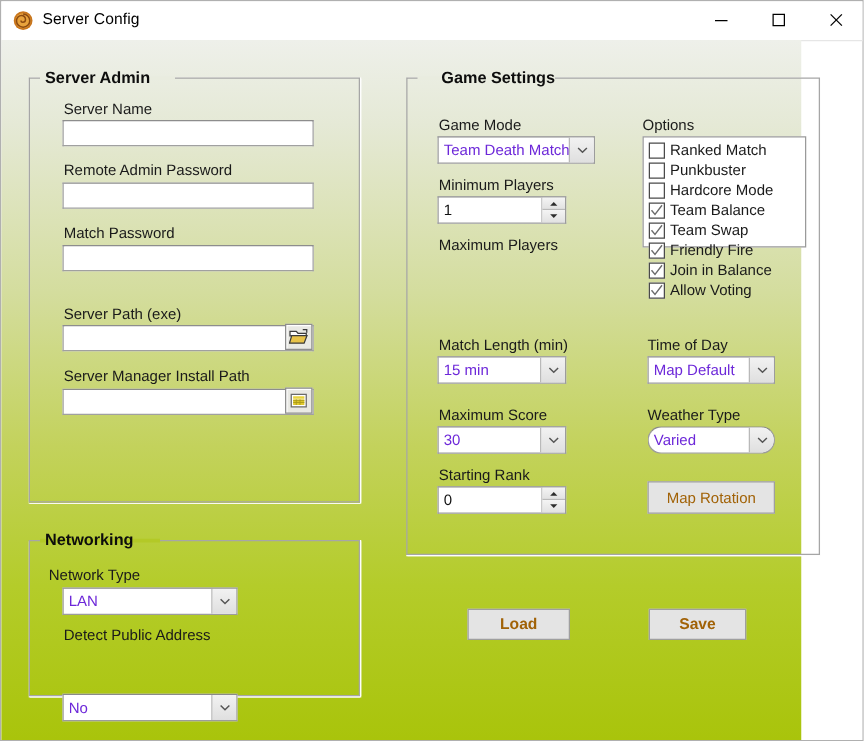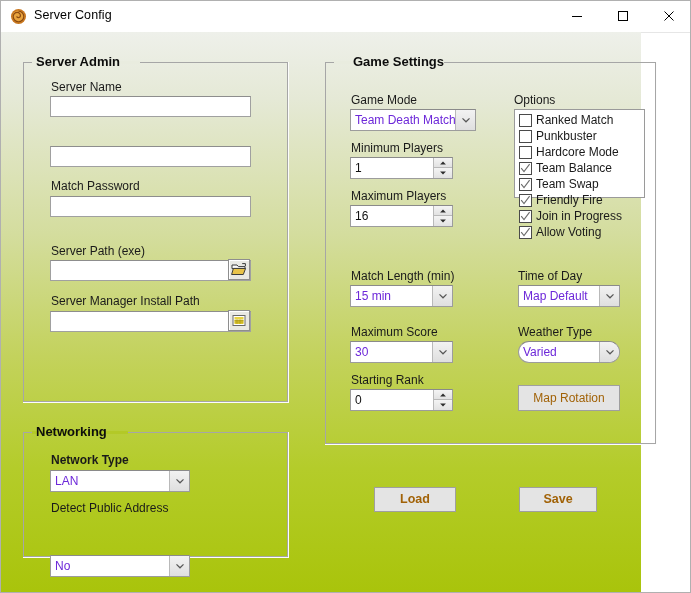--- a/index.html
+++ b/index.html
@@ -277,20 +277,21 @@
 
   <div id="client">
 
     <div class="groupbox" style="left:22px; top:30px; width:265px; height:340px;">
       <span class="gb-title-mask" style="background:#e9ecdf; width:108px; left:8px;"></span>
       <span class="gb-title" style="left:9px; z-index:2;">Server Admin</span>
 
       <span class="lbl" style="left:27px; top:17px;">Server Name</span>
       <div class="tbox" style="left:26px; top:33px; width:201px; height:21px;" placeholder=""></div>
 
+      <span class="lbl" style="left:27px; top:66px;">Remote Admin Password</span>
       <div class="tbox" style="left:26px; top:83px; width:201px; height:21px;" placeholder=""></div>
 
       <span class="lbl" style="left:27px; top:116px;">Match Password</span>
       <div class="tbox" style="left:26px; top:133px; width:201px; height:21px;" placeholder=""></div>
 
       <span class="lbl" style="left:27px; top:181px;">Server Path (exe)</span>
       <div class="tbox" style="left:26px; top:197px; width:201px; height:21px;" placeholder=""></div>
       <div class="browsebtn" style="left:204px; top:196px;">
         <svg width="16" height="15" viewBox="0 0 16 15">
           <path d="M1 3h5l1.4 1.6H14v2H1z" fill="#fdfdfd" stroke="#3b3b3b" stroke-width="1"></path>
@@ -308,21 +309,21 @@
           <rect x="3.5" y="6.5" width="9" height="4.5" fill="#e0c92e"></rect>
           <path d="M3.5 7.5h9M3.5 9h9M6 6.5v4.5M9 6.5v4.5" stroke="#a99a1a" stroke-width=".7"></path>
         </svg>
       </div>
     </div>
 
     <div class="groupbox" style="left:22px; top:400px; width:265px; height:125px;">
       <span class="gb-title-mask" style="background:#b3c927; width:96px; left:8px;"></span>
       <span class="gb-title" style="left:9px; z-index:2;">Networking</span>
 
-      <span class="lbl" style="left:27px; top:20px;font-weight:bold;">Network Type</span>
+      <span class="lbl" style="left:15px; top:20px;">Network Type</span>
       <div class="combo" style="left:26px; top:37px; width:140px;">
         <span class="cval">LAN</span>
         <span class="carrow">
           <svg width="9" height="6" viewBox="0 0 9 6">
               <path d="M1 1.4 4.5 4.8 8 1.4" fill="none" stroke="#555" stroke-width="1.2"></path>
             </svg>
         </span>
       </div>
 
       <span class="lbl" style="left:27px; top:68px;">Detect Public Address</span>
@@ -361,35 +362,20 @@
           </span>
           <span class="sdn">
             <svg width="7" height="4" viewBox="0 0 7 4">
                 <path d="M3.5 3.4 0.6 0.4h5.8z" fill="#2c2c2c"></path>
               </svg>
           </span>
         </span>
       </div>
 
       <span class="lbl" style="left:25px; top:126px;">Maximum Players</span>
-      <div class="spin" style="left:24px; top:142px; width:103px;">
-        <span class="sval">16</span>
-        <span class="sbtns">
-          <span class="sup">
-            <svg width="7" height="4" viewBox="0 0 7 4">
-                <path d="M3.5 0.6 6.4 3.6H0.6z" fill="#2c2c2c"></path>
-              </svg>
-          </span>
-          <span class="sdn">
-            <svg width="7" height="4" viewBox="0 0 7 4">
-                <path d="M3.5 3.4 0.6 0.4h5.8z" fill="#2c2c2c"></path>
-              </svg>
-          </span>
-        </span>
-      </div>
 
       <span class="lbl" style="left:25px; top:206px;">Match Length (min)</span>
       <div class="combo" style="left:24px; top:222px; width:103px;">
         <span class="cval">15 min</span>
         <span class="carrow">
           <svg width="9" height="6" viewBox="0 0 9 6">
               <path d="M1 1.4 4.5 4.8 8 1.4" fill="none" stroke="#555" stroke-width="1.2"></path>
             </svg>
         </span>
       </div>
@@ -459,21 +445,21 @@
               </svg>
           </span>
           <span class="cblabel">Friendly Fire</span>
         </div>
         <div class="cbrow" style="top:99px;">
           <span class="cbbox">
             <svg width="11" height="11" viewBox="0 0 11 11">
                 <path d="M1.2 5.2 4 8.6 9.6 1.2" fill="none" stroke="#6b6b6b" stroke-width="1.1"></path>
               </svg>
           </span>
-          <span class="cblabel">Join in Progress</span>
+          <span class="cblabel">Join in Balance</span>
         </div>
         <div class="cbrow" style="top:115px;">
           <span class="cbbox">
             <svg width="11" height="11" viewBox="0 0 11 11">
                 <path d="M1.2 5.2 4 8.6 9.6 1.2" fill="none" stroke="#6b6b6b" stroke-width="1.1"></path>
               </svg>
           </span>
           <span class="cblabel">Allow Voting</span>
         </div>
       </div>

